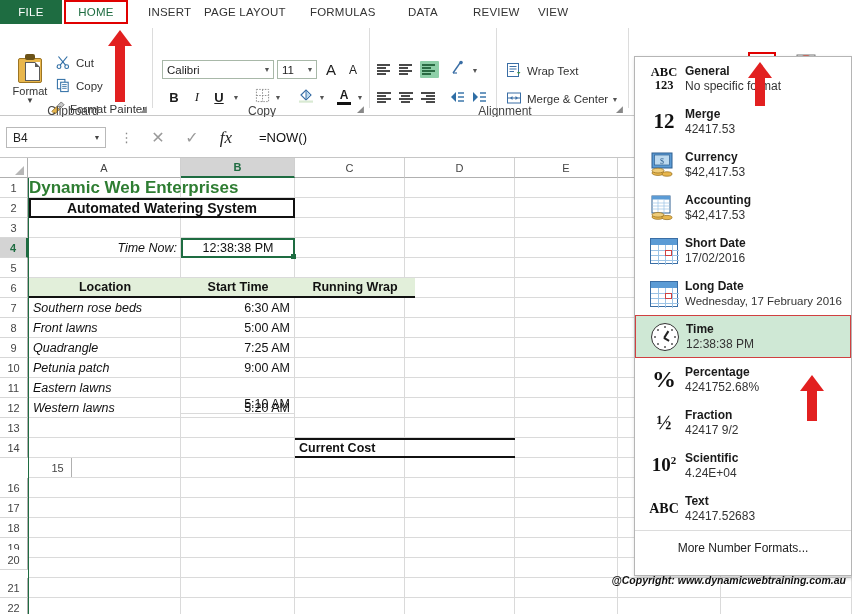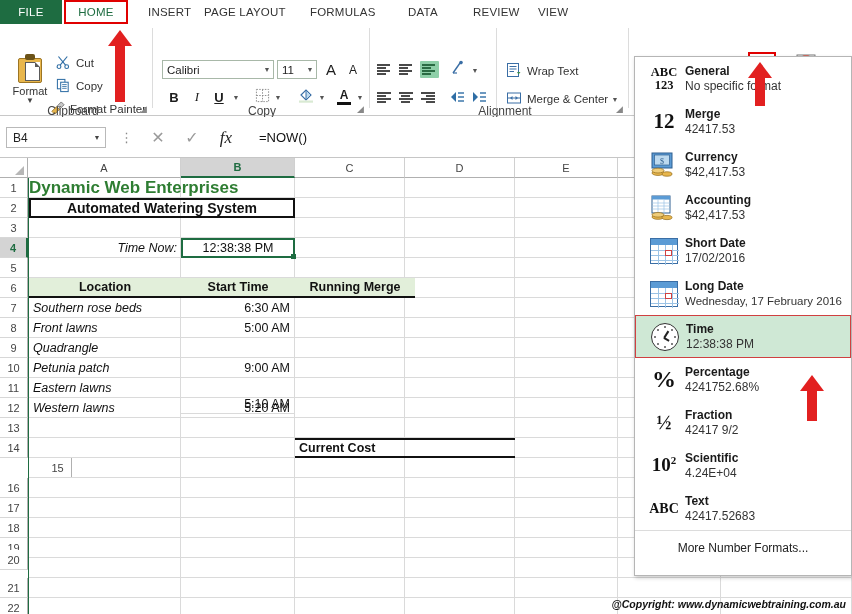--- a/index.html
+++ b/index.html
@@ -671,39 +671,40 @@
 
   <div class="gcell t-title" style="left:29px; top:20px; width:265px; height:20px; border:none; border-bottom:1px solid #dadada;">Dynamic Web Enterprises</div>
 
   <div class="gcell t-sub ctr" style="left:29px; top:40px; width:266px; height:20px; border:2px solid #111;">Automated Watering System</div>
 
   <div class="gcell ital rgt" style="left:29px; top:80px; width:152px; height:20px; border-right:none; border-bottom:1px solid #dadada;">Time Now:</div>
   <div class="gcell ctr" style="left:182px; top:80px; width:112px; height:20px; border:none;">12:38:38 PM</div>
 
   <div class="gcell bold ctr" style="left:29px; top:120px; width:152px; height:20px; background:#e2efda; border-right:none; border-bottom:2px solid #111;">Location</div>
   <div class="gcell bold ctr" style="left:181px; top:120px; width:114px; height:20px; background:#e2efda; border-right:none; border-bottom:2px solid #111;">Start Time</div>
-  <div class="gcell bold ctr" style="left:295px; top:120px; width:120px; height:20px; background:#e2efda; border-right:none; border-bottom:2px solid #111;">Running Merge</div>
+  <div class="gcell bold ctr" style="left:295px; top:120px; width:120px; height:20px; background:#e2efda; border-right:none; border-bottom:2px solid #111;">Running Wrap</div>
 
   <div class="gcell ital" style="left:33px; top:140px; width:148px; height:20px; border-right:1px solid #dadada;">Southern rose beds</div>
   <div class="gcell rgt" style="left:181px; top:140px; width:114px; height:20px;">6:30 AM</div>
   <div class="gcell ital" style="left:33px; top:160px; width:148px; height:20px; border-right:1px solid #dadada;">Front lawns</div>
   <div class="gcell rgt" style="left:181px; top:160px; width:114px; height:20px;">5:00 AM</div>
   <div class="gcell ital" style="left:33px; top:180px; width:148px; height:20px; border-right:1px solid #dadada;">Quadrangle</div>
+  <div class="gcell rgt" style="left:181px; top:180px; width:114px; height:20px;">7:25 AM</div>
   <div class="gcell ital" style="left:33px; top:200px; width:148px; height:20px; border-right:1px solid #dadada;">Petunia patch</div>
   <div class="gcell rgt" style="left:181px; top:200px; width:114px; height:20px;">9:00 AM</div>
   <div class="gcell ital" style="left:33px; top:220px; width:148px; height:20px; border-right:1px solid #dadada;">Eastern lawns</div>
   <div class="gcell rgt" style="left:181px; top:236px; width:114px; height:20px;">5:10 AM</div>
   <div class="gcell ital" style="left:33px; top:240px; width:148px; height:20px; border-right:1px solid #dadada;">Western lawns</div>
   <div class="gcell rgt" style="left:181px; top:240px; width:114px; height:20px;">5:20 AM</div>
 
   <div class="gcell bold" style="left:295px; top:280px; width:220px; height:20px; padding-left:4px; border-top:2px solid #111; border-bottom:2px solid #111; border-right:none;">Current Cost</div>
 
   <div class="selcell" style="left:181px; top:80px; width:114px; height:20px;"></div>
 
-  <div class="copyright" style="top:432px;margin-top:8px;">@Copyright: www.dynamicwebtraining.com.au</div>
+  <div class="copyright" style="top:408px;margin-top:8px;">@Copyright: www.dynamicwebtraining.com.au</div>
 </div>
 
 <div class="ddown">
 
   <div class="dd-item">
     <span class="dd-ic">
       <span class="ic-abc123">ABC<br>123</span>
     </span>
     <span class="dd-tx">
       <span class="dd-n">General</span>

